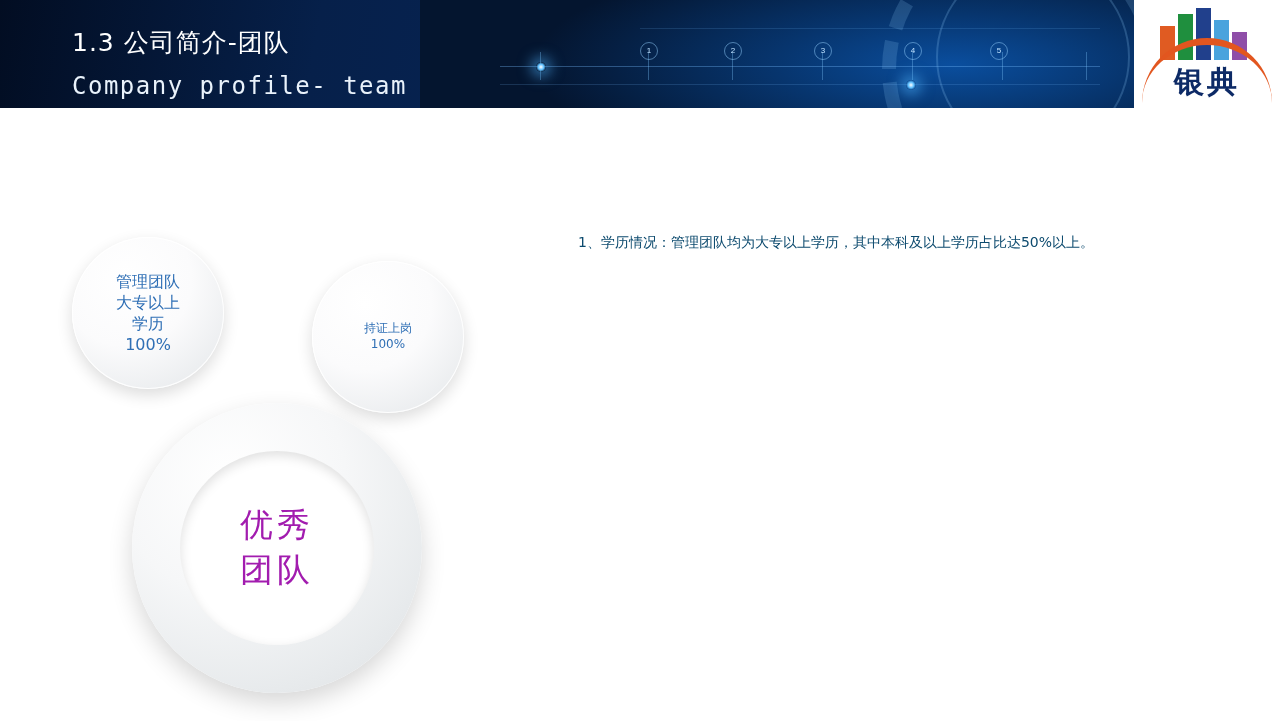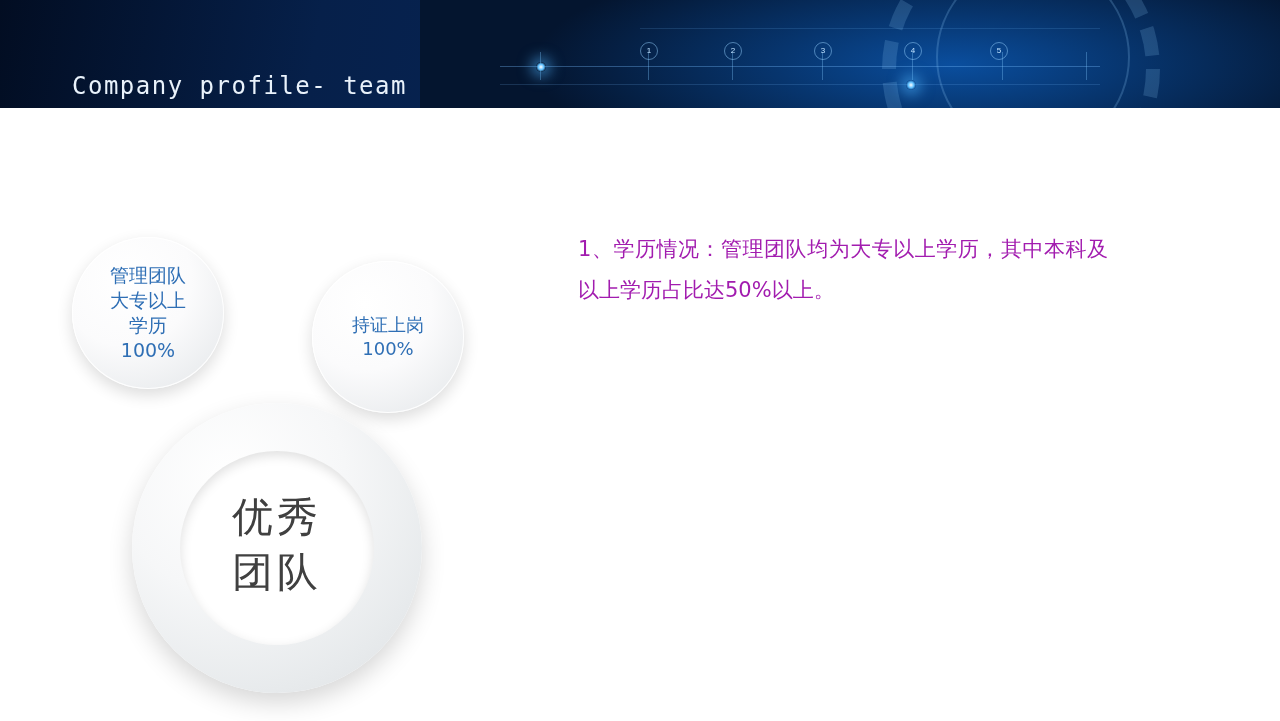--- a/index.html
+++ b/index.html
@@ -171,27 +171,27 @@
     display: flex;
     align-items: center;
     justify-content: center;
     text-align: center;
     color: #2f6fb5;
     font-family: "DejaVu Sans", "Liberation Sans", sans-serif;
   }
   .bubble-1 {
     left: 12px; top: 66px;
     width: 152px; height: 152px;
-    font-size: 19px;
+    font-size: 16px;
     line-height: 1.32;
   }
   .bubble-2 {
     left: 252px; top: 90px;
     width: 152px; height: 152px;
-    font-size: 18px;
+    font-size: 12px;
     line-height: 1.32;
   }
   .ring-outer {
     position: absolute;
     left: 72px; top: 232px;
     width: 290px; height: 290px;
     border-radius: 50%;
     background: radial-gradient(circle at 34% 26%, #ffffff 0%, #f6f7f8 40%, #e7eaec 75%, #dcdfe2 100%);
     box-shadow: 0 10px 24px rgba(0,0,0,0.16);
   }
@@ -201,36 +201,36 @@
     width: 194px; height: 194px;
     border-radius: 50%;
     background: #ffffff;
     box-shadow: inset 0 4px 12px rgba(0,0,0,0.13);
     display: flex;
     align-items: center;
     justify-content: center;
     text-align: center;
   }
   .ring-label {
-    color: #404040;
-    font-size: 41px;
+    color: #a21caf;
+    font-size: 33px;
     line-height: 1.35;
     letter-spacing: 4px;
-    font-family: Liberation Mono, monospace;
+    font-family: Liberation Sans, sans-serif;
   }
 
   
   .text-col {
     position: absolute;
     left: 578px; top: 118px;
     width: 530px;
   }
   .para {
-    color: #a21caf;
-    font-size: 21px;
+    color: #0c4a6e;
+    font-size: 14px;
     line-height: 1.95;
     text-align: justify;
     font-family: "DejaVu Sans", "Liberation Sans", sans-serif;
     margin: 0 0 2px 0;
   }
 </style>
 </head>
 <body>
 
 <div class="slide-header">
@@ -254,22 +254,34 @@
 
   <div class="node" style="left:640px;">1</div>
   <div class="node" style="left:724px;">2</div>
   <div class="node" style="left:814px;">3</div>
   <div class="node" style="left:904px;">4</div>
   <div class="node" style="left:990px;">5</div>
 
   <div class="glow-dot" style="left:536px; top:62px;"></div>
   <div class="glow-dot" style="left:906px; top:80px;"></div>
 
+  <div class="title-cn">1.3 公司简介-团队</div>
   <div class="title-en">Company profile- team</div>
 
+  <div class="logo-box">
+    <div class="logo-bars">
+      <div class="logo-bar lb1"></div>
+      <div class="logo-bar lb2"></div>
+      <div class="logo-bar lb3"></div>
+      <div class="logo-bar lb4"></div>
+      <div class="logo-bar lb5"></div>
+    </div>
+    <div class="logo-arc"></div>
+    <div class="logo-text">银典</div>
+  </div>
 </div>
 <div class="header-underline"></div>
 
 <div class="slide-body">
 
   <div class="circles">
 
     <div class="bubble bubble-1">
       <div>
         <div>管理团队</div>

